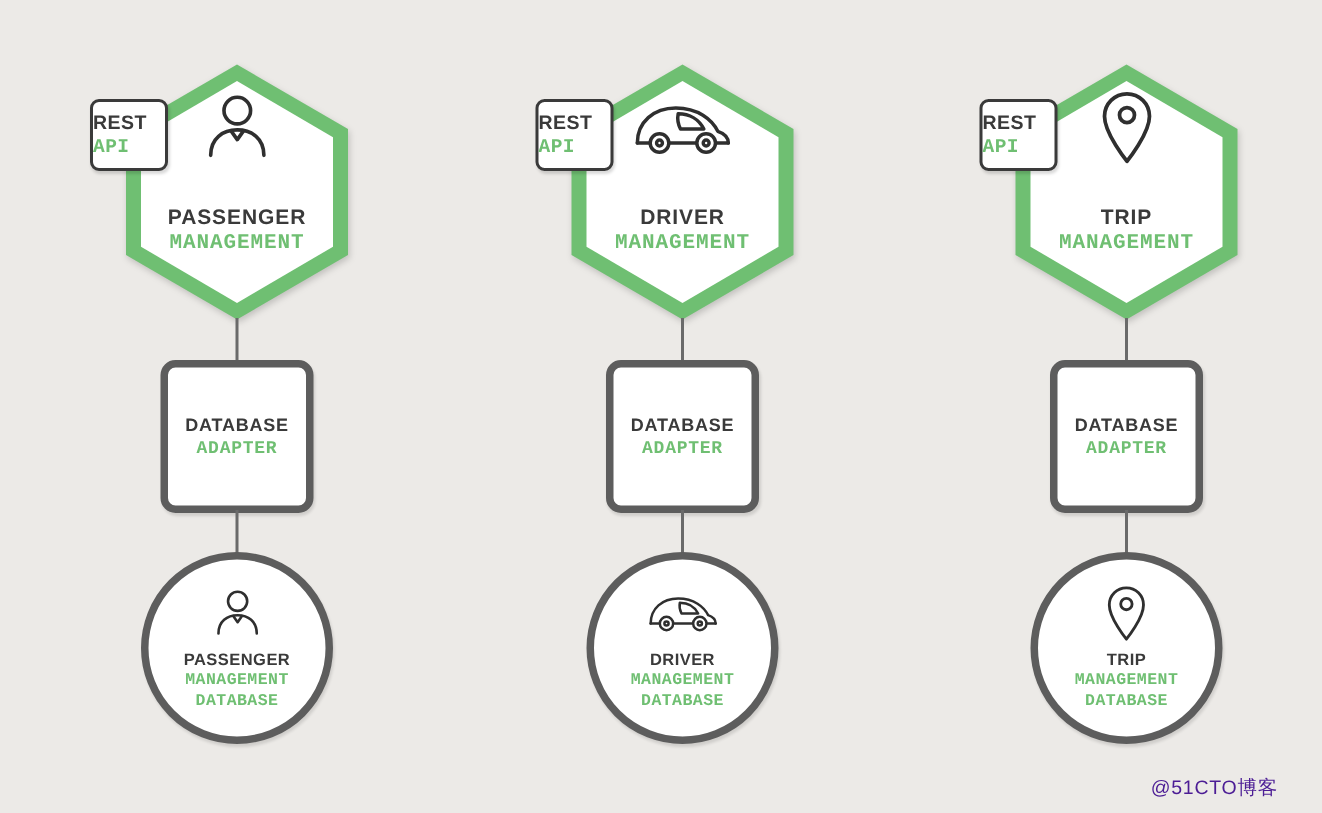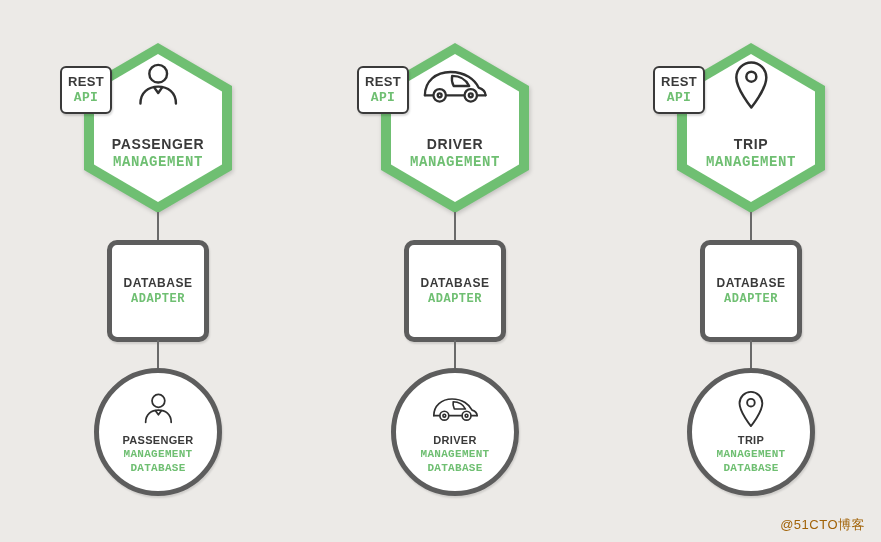--- a/index.html
+++ b/index.html
@@ -9,34 +9,34 @@
     font-family:"Liberation Sans",sans-serif;
   }
   .column{position:absolute;top:0;width:200px;height:542px;}
   .hex-svg{position:absolute;top:42px;left:24px;width:152px;height:172px;filter:drop-shadow(1px 2px 2px rgba(0,0,0,0.18));}
   .hex-outer{fill:var(--green,#6fbf72);}
   .hex-inner{fill:#ffffff;}
   .hex-icon{position:absolute;top:60px;left:0;width:100%;display:flex;justify-content:center;}
   .hex-icon svg{height:50px;}
   .hex-icon svg.car{height:42px;margin-top:5px;}
   .service-text{position:absolute;top:135px;left:0;width:100%;text-align:center;font-size:14px;font-weight:bold;line-height:18px;letter-spacing:0.6px;}
-  .rest-badge{position:absolute;top:66px;left:2px;width:48px;height:44px;background:#ffffff;border:2px solid #3a3a3a;border-radius:6px;display:flex;flex-direction:column;align-items:center;justify-content:center;font-size:13px;font-weight:bold;line-height:16px;letter-spacing:0.3px;box-shadow:1px 2px 2px rgba(0,0,0,0.15);}
+  .rest-badge{position:absolute;top:66px;left:2px;width:48px;height:44px;background:#ffffff;border:2px solid #3a3a3a;border-radius:6px;display:flex;flex-direction:column;justify-content:center;font-size:13px;font-weight:bold;line-height:16px;letter-spacing:0.3px;box-shadow:1px 2px 2px rgba(0,0,0,0.15);}
   .connector{position:absolute;left:99px;width:2px;background:#6a6a6a;}
   .connector.c1{top:212px;height:30px;}
   .connector.c2{top:340px;height:30px;}
   .adapter-box{position:absolute;top:240px;left:49px;width:102px;height:102px;box-sizing:border-box;background:#ffffff;border:5px solid #5d5d5d;border-radius:10px;display:flex;flex-direction:column;align-items:center;justify-content:center;font-size:12px;font-weight:bold;line-height:16px;letter-spacing:0.5px;box-shadow:1px 2px 2px rgba(0,0,0,0.12);}
   .db-circle{position:absolute;top:368px;left:36px;width:128px;height:128px;box-sizing:border-box;background:#ffffff;border:5px solid #5d5d5d;border-radius:50%;display:flex;flex-direction:column;align-items:center;padding-top:16px;font-size:11px;font-weight:bold;line-height:14px;text-align:center;letter-spacing:0.3px;box-shadow:1px 2px 2px rgba(0,0,0,0.12);}
   .db-circle .icon{height:40px;display:flex;align-items:center;justify-content:center;}
   .db-circle .icon svg{height:36px;}
   .db-circle .icon svg.car{height:30px;}
   .db-circle .icon svg.pin{height:38px;}
   .db-text{margin-top:4px;}
   .t-dark{color:var(--dark,#3a3a3a);}
   .t-green{color:var(--green,#6fbf72);font-family:Liberation Mono, monospace;}
-  .watermark{position:absolute;right:16px;bottom:8px;font-size:13px;color:#a16207;letter-spacing:0.5px;}
+  .watermark{position:absolute;right:29px;bottom:8px;font-size:13px;color:#4c1d95;letter-spacing:0.5px;}
   .stroke{fill:none;stroke:#2f2f2f;stroke-width:3;stroke-linecap:round;stroke-linejoin:round;}
 </style>
 </head>
 <body>
 
 <div class="column" style="left:58px">
   <svg class="hex-svg" viewBox="0 0 152 172">
     <polygon class="hex-outer" points="76,1 150,44 150,128 76,171 2,128 2,44"></polygon>
     <polygon class="hex-inner" points="76,12 140,49.5 140,122.5 76,160 12,122.5 12,49.5"></polygon>
   </svg>

